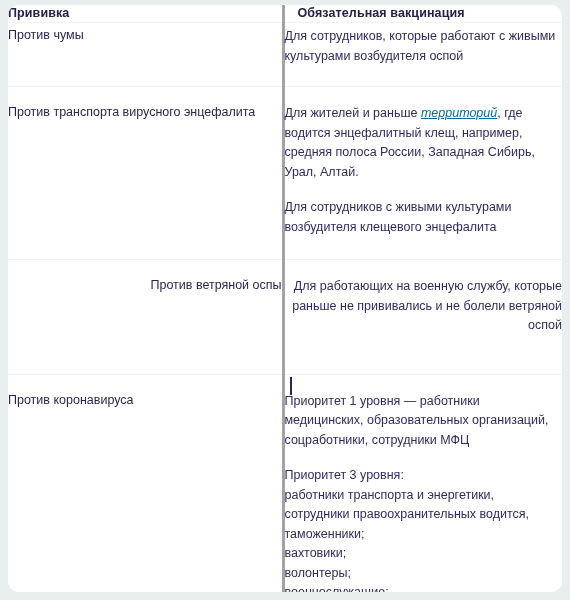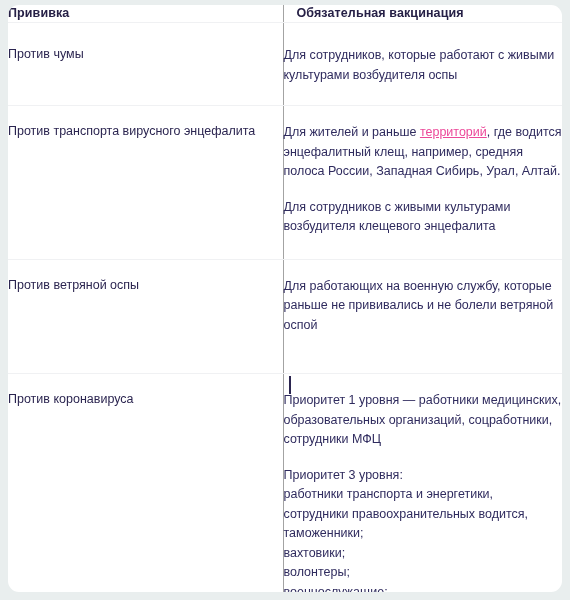--- a/index.html
+++ b/index.html
@@ -57,21 +57,21 @@
     border-bottom: 1px solid #f0f1f3;
   }
   .body-row td {
     border-bottom: 1px solid #f0f1f3;
   }
   .body-row.last td {
     border-bottom: none;
   }
   .vac-table td.col-right,
   .vac-table th.col-right {
-    border-left: 1px solid #a3a3a3;
+    border-left: 3px solid #a3a3a3;
   }
   .name-cell {
     padding: 18px 16px 22px 17px;
     font-size: 12.5px;
     color: #2b2550;
     line-height: 17px;
   }
   .desc-cell {
     padding: 18px 22px 22px 13px;
     font-size: 12.5px;
@@ -79,34 +79,35 @@
     line-height: 19.5px;
     position: relative;
   }
   .desc-cell p {
     margin: 0 0 16px 0;
   }
   .desc-cell p:last-child {
     margin-bottom: 0;
   }
   .tlink {
-    color: #ec4899;
+    color: #0369a1;
+    font-style: italic;
   }
   .caret {
     position: absolute;
     left: 5px;
     top: 2px;
     width: 2px;
     height: 18px;
     background: #2b2550;
   }
   
-  .row-0 .name-cell, .row-0 .desc-cell { padding-top: 23px; padding-bottom: 20px; }
+  .row-0 .name-cell, .row-0 .desc-cell { padding-top: 4px; padding-bottom: 20px; }
   .row-1 .name-cell, .row-1 .desc-cell { padding-top: 17px; padding-bottom: 22px; }
-  .row-2 .name-cell, .row-2 .desc-cell { padding-top: 17px; padding-bottom: 38px; }
+  .row-2 .name-cell, .row-2 .desc-cell { padding-top: 17px; padding-bottom: 38px; text-align: right; }
   .row-3 .name-cell, .row-3 .desc-cell { padding-top: 17px; padding-bottom: 40px; }
 </style>
 </head>
 <body>
 
 <div class="page">
   <div class="card">
     <table class="vac-table">
       <colgroup>
         <col class="c1">
@@ -115,21 +116,21 @@
       <thead>
         <tr class="hdr-row">
           <th class="hdr-cell">Прививка</th>
           <th class="hdr-cell right col-right">Обязательная вакцинация</th>
         </tr>
       </thead>
       <tbody>
         <tr class="body-row row-0">
           <td class="name-cell">Против чумы</td>
           <td class="desc-cell col-right">
-            <p>Для сотрудников, которые работают с живыми культурами возбудителя оспы</p>
+            <p>Для сотрудников, которые работают с живыми культурами возбудителя оспой</p>
           </td>
         </tr>
 
         <tr class="body-row row-1">
           <td class="name-cell">Против транспорта вирусного энцефалита</td>
           <td class="desc-cell col-right">
             <p><span>Для жителей и раньше </span><a class="tlink" href="#">территорий</a><span>, где водится энцефалитный клещ, например, средняя полоса России, Западная Сибирь, Урал, Алтай.</span></p>
             <p>Для сотрудников с живыми культурами возбудителя клещевого энцефалита</p>
           </td>
         </tr>

